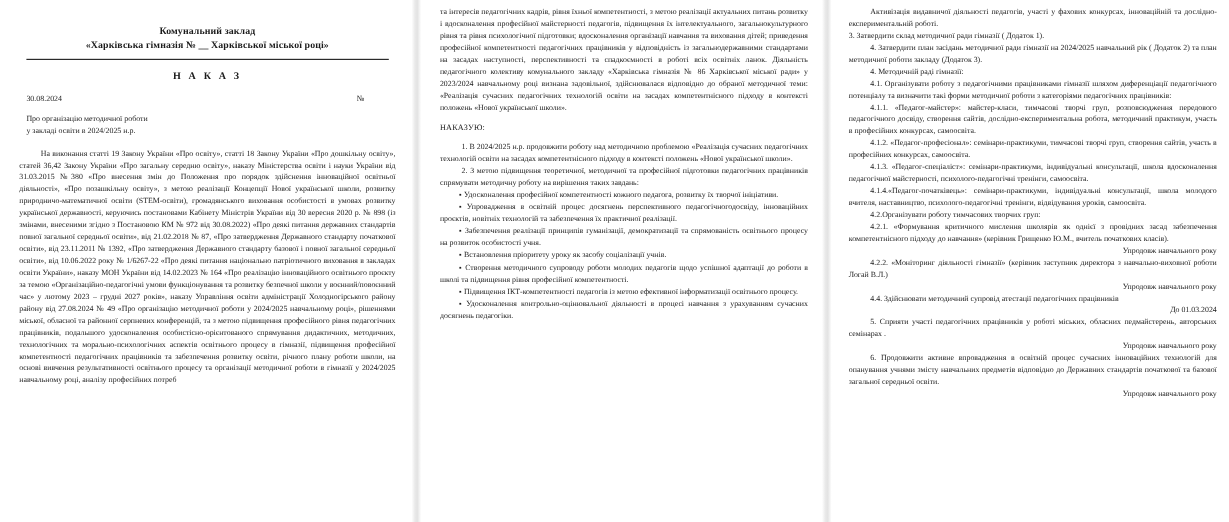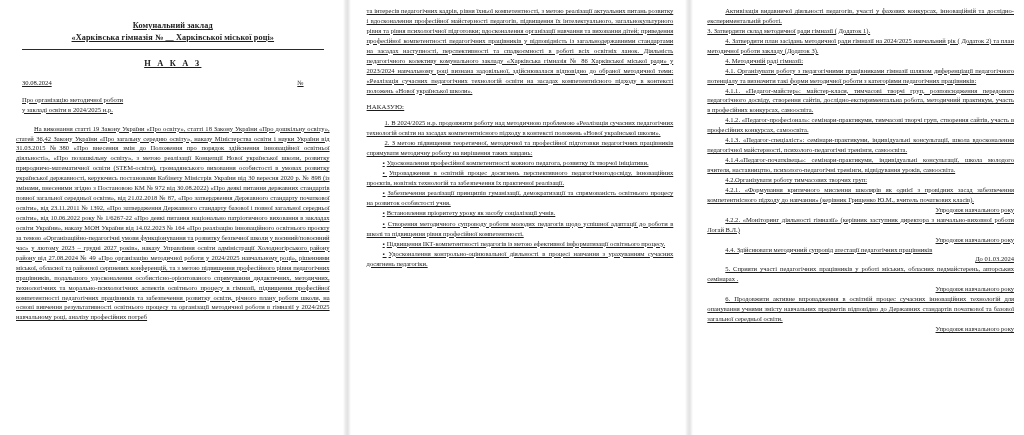--- a/index.html
+++ b/index.html
@@ -8,21 +8,20 @@
     width:1024px;height:435px;
     background:#ffffff;
     font-family:"Liberation Serif","DejaVu Serif",serif;
     color:#1b1b1b;
     overflow:hidden;
   }
   .doc-viewer{
     display:flex;
     width:1024px;height:435px;
     background:#ffffff;
-    text-decoration:underline;
   }
   .page{
     position:relative;
     box-sizing:border-box;
     background:#ffffff;
     height:435px;
     overflow:hidden;
     padding:6px 13px 0 16px;
   }
   .page-1{width:348px;}

